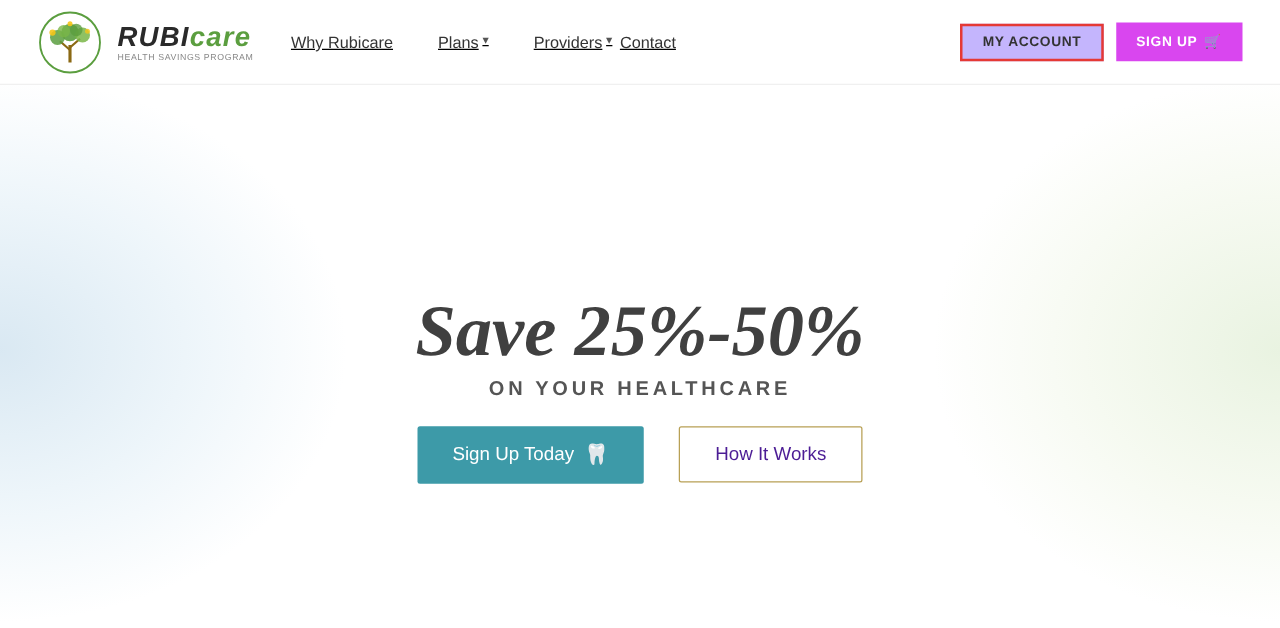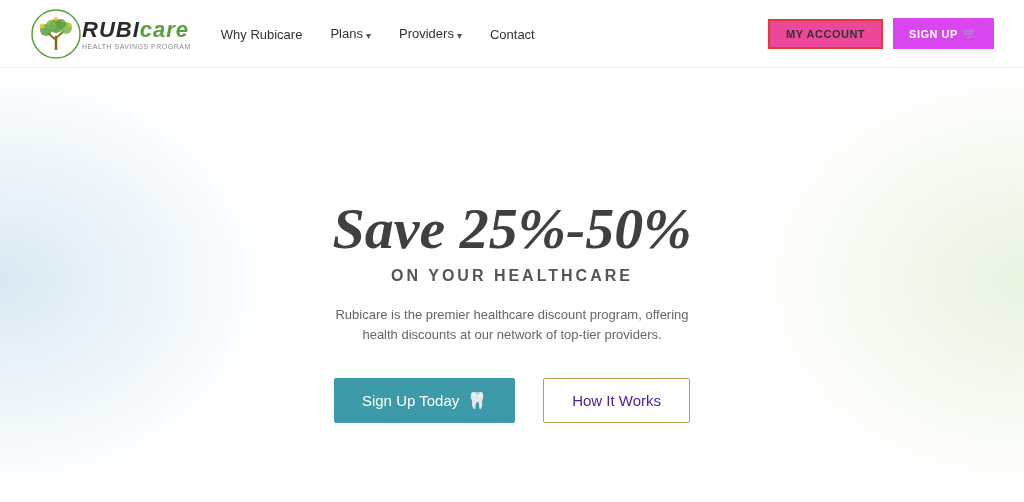--- a/index.html
+++ b/index.html
@@ -49,21 +49,21 @@
 
     .navbar-left {
       display: flex;
       align-items: center;
       gap: 30px;
     }
 
     .logo {
       display: flex;
       align-items: center;
-      gap: 0;
+      gap: 12px;
     }
 
     .logo-icon {
       width: 52px;
       height: 52px;
     }
 
     .logo-text {
       display: flex;
       flex-direction: column;
@@ -89,51 +89,53 @@
     .logo-subtitle {
       font-size: 7px;
       color: #888;
       letter-spacing: 0.5px;
       text-transform: uppercase;
     }
 
     .nav-links {
       display: flex;
       align-items: center;
-      gap: 28px;
+      gap: 6px;
       list-style: none;
+      text-decoration: underline;
     }
 
     .nav-links li a {
       text-decoration: none;
       color: #333;
       font-size: 13px;
       font-weight: 500;
     }
 
     .nav-dropdown {
       display: flex;
-      align-items: flex-end;
+      align-items: flex-start;
       gap: 3px;
       cursor: pointer;
+      margin-left: 30px;
     }
 
     .dropdown-arrow {
       font-size: 10px;
       color: #555;
     }
 
     .navbar-right {
       display: flex;
       align-items: center;
       gap: 10px;
     }
 
     .btn-my-account {
-      background: #ec4899;
+      background: #c4b5fd;
       color: #333;
       border: 2px solid #e53935;
       padding: 7px 16px;
       font-size: 11px;
       font-weight: 700;
       letter-spacing: 0.5px;
       cursor: pointer;
       text-transform: uppercase;
       text-align: center;
     }
@@ -291,21 +293,20 @@
     <button class="btn-sign-up-nav">
       <span>SIGN UP</span>
       <span>🛒</span>
     </button>
   </div>
 </nav>
 
 <section class="hero">
   <h1 class="hero-headline">Save 25%-50%</h1>
   <h2 class="hero-subheadline">ON YOUR HEALTHCARE</h2>
-  <p class="hero-description">Rubicare is the premier healthcare discount program, offering health discounts at our network of top-tier providers.</p>
   <div class="hero-buttons">
     <button class="btn-signup-hero">
       <span>Sign Up Today</span>
       <span class="tooth-icon">🦷</span>
     </button>
     <button class="btn-how-works">How It Works</button>
   </div>
 </section>
 
 </body></html>

